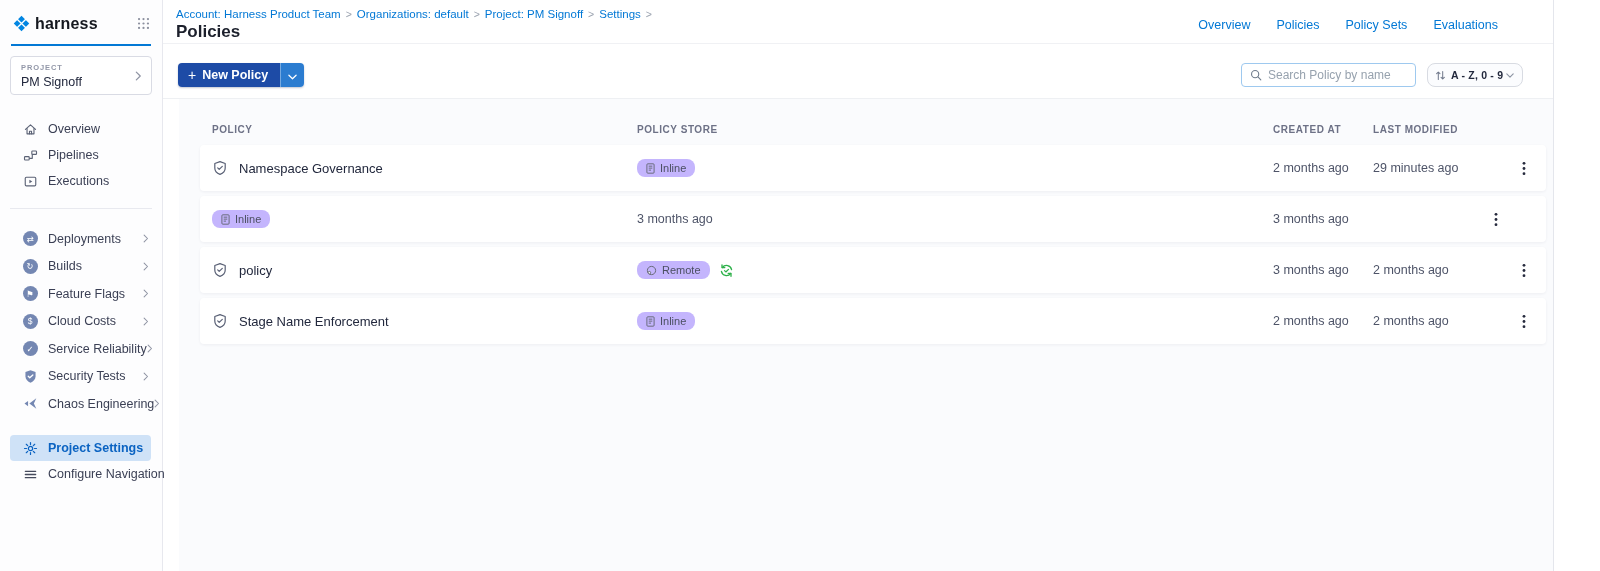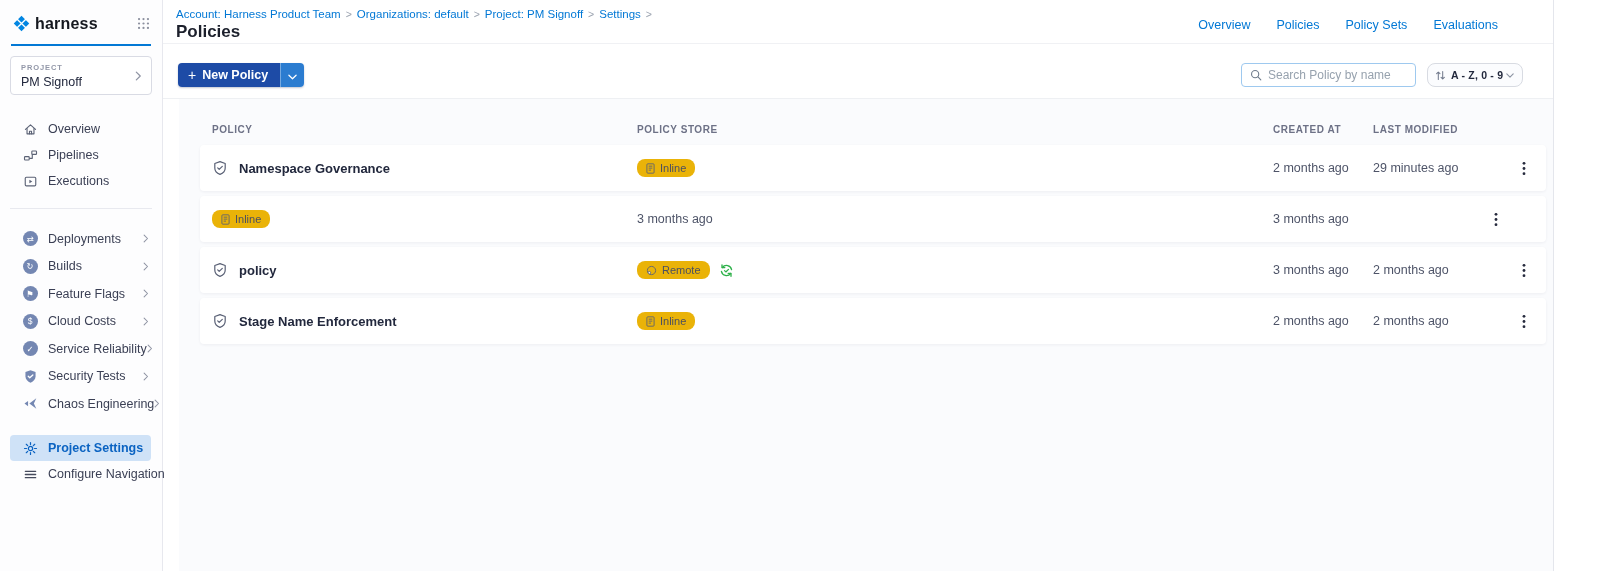--- a/index.html
+++ b/index.html
@@ -91,23 +91,23 @@
   .content { position:absolute; left:16px; top:99px; width:100%; height:472px; background:#fafbfd; }
   .grid-cols { display:grid; grid-template-columns:425px 636px 100px 1fr 28px; align-items:center; }
   .table-head { margin:23px 0 0 21px; width:1346px; padding:0 16px 0 12px; height:14px; }
   .col-label { font-size:10px; font-weight:700; color:#6d7186; letter-spacing:.55px; white-space:nowrap; }
 
   .rows { margin:9px 0 0 21px; width:1346px; }
   .policy-row { height:46px; background:#fff; border-radius:4px; margin-bottom:5px;
     padding:0 16px 0 12px; box-shadow:0 1px 3px rgba(35,40,60,.06); cursor:pointer; }
   .name-cell { display:flex; align-items:center; gap:11px; min-width:0; }
   .row-ic { display:flex; flex:none; } .row-ic svg { width:16px; height:16px; }
-  .row-name { font-size:13px; font-weight:700; color:#22283d; white-space:nowrap; }
+  .row-name { font-size:13px; font-weight:400; color:#22283d; white-space:nowrap; }
   .store-cell { display:flex; align-items:center; gap:9px; }
-  .badge { display:inline-flex; align-items:center; gap:5px; background:#eab308;
+  .badge { display:inline-flex; align-items:center; gap:5px; background:#c4b5fd;
     border-radius:8px; padding:3px 9px; font-size:11px; font-weight:500; color:#4b4f61; }
   .badge-ic { display:flex; } .badge-ic svg { display:block; }
   .sync-ic { display:flex; } .sync-ic svg { width:15px; height:15px; }
   .date-cell { font-size:12.5px; color:#4e5468; white-space:nowrap; }
   .kebab-cell { display:flex; justify-content:flex-end; }
   .kebab { padding:2px 4px; cursor:pointer; display:flex; }
   .kebab svg { width:4px; height:15px; }
 </style>
 </head>
 <body>

